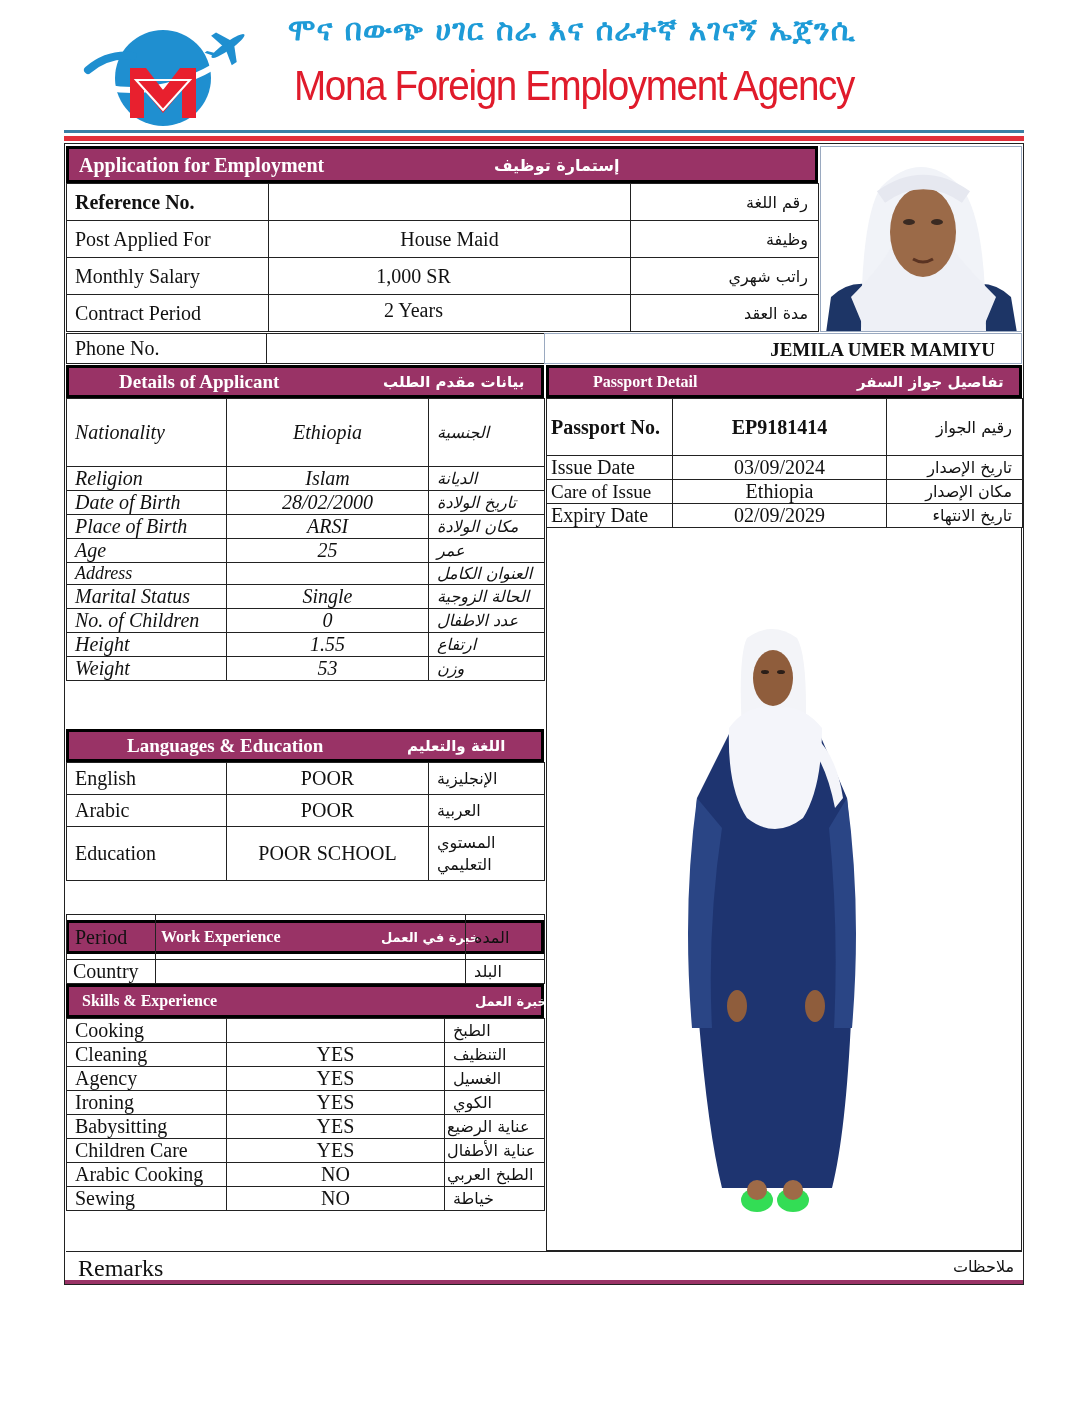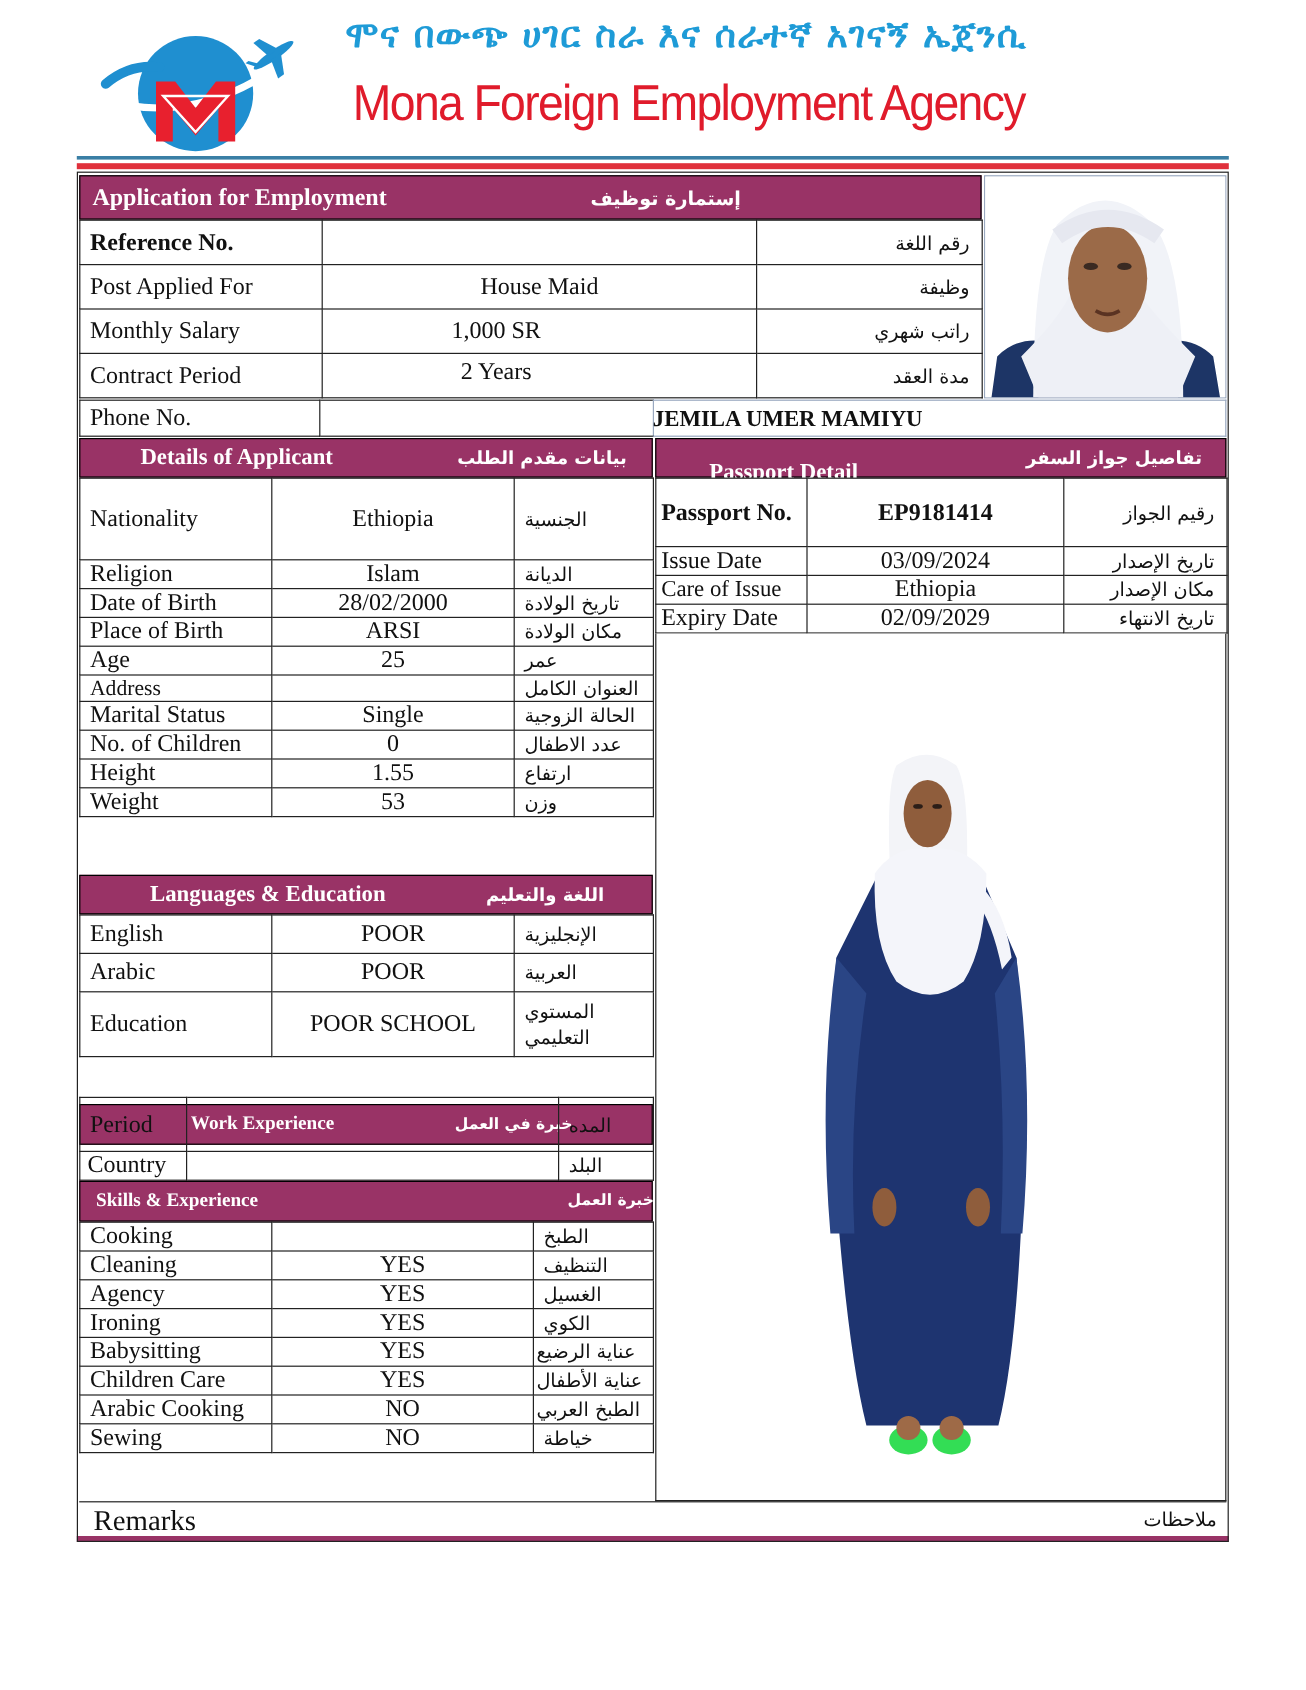--- a/index.html
+++ b/index.html
@@ -9,32 +9,32 @@
   
   .header { position: absolute; left: 64px; top: 0; width: 960px; height: 140px; }
   .logo { position: absolute; left: 14px; top: 18px; width: 180px; height: 110px; }
   .amharic { position: absolute; left: 210px; top: 12px; font-family: "DejaVu Sans", sans-serif; font-size: 30px; font-weight: bold; color: #1e9bd7; letter-spacing: 1px; white-space: nowrap; margin-left: 14px; }
   .agency-name { position: absolute; left: 230px; top: 62px; font-family: "Liberation Sans", sans-serif; font-size: 42px; color: #e01b2b; letter-spacing: -1.5px; white-space: nowrap; transform: scaleX(0.92); transform-origin: left; }
   .sep-blue { position: absolute; left: 64px; top: 130px; width: 960px; height: 3px; background: #3a7fa5; }
   .sep-red { position: absolute; left: 64px; top: 136px; width: 960px; height: 5px; background: #e0303b; }
 
   
   .abs { position: absolute; }
-  .band { position: absolute; background: #993366; color: #fff; font-weight: bold; border: 1px solid #000000; }
+  .band { position: absolute; background: #993366; color: #fff; font-weight: bold; border: 3px solid #000000; }
   .band .en { position: absolute; top: 50%; transform: translateY(-50%); white-space: nowrap; }
   .band .ar { position: absolute; top: 50%; transform: translateY(-50%); font-family: "DejaVu Sans", sans-serif; direction: rtl; white-space: nowrap; }
   table { border-collapse: collapse; position: absolute; table-layout: fixed; }
   td { border: 1.5px solid #222; font-size: 20px; padding: 0 8px; white-space: nowrap; overflow: hidden; height: 100%; vertical-align: middle; }
   td.c { text-align: center; }
   td.ar { font-family: "DejaVu Sans", sans-serif; font-size: 16px; direction: rtl; text-align: right; padding-right: 10px; }
   td.arl { font-family: "DejaVu Sans", sans-serif; font-size: 16px; direction: rtl; text-align: left; padding-left: 8px; }
   td.b { font-weight: bold; }
 
   .photo-box { position: absolute; border: 1px solid #9aa9c0; background: #fff; overflow: hidden; }
-  .name { position: absolute; font-weight: bold; font-size: 19px; text-align: left; }
+  .name { position: absolute; font-weight: bold; font-size: 19px; text-align: right; }
   .outer { position: absolute; left: 64px; top: 143px; width: 960px; height: 1142px; border: 1.5px solid #222; pointer-events: none; }
   .bottom-bar { position: absolute; left: 64px; top: 1280px; width: 960px; height: 5px; background: #993366; }
 </style>
 </head>
 <body>
 
 <div class="header">
   <div class="logo">
     <svg width="180" height="110" viewBox="0 0 180 110">
       <circle cx="85" cy="60" r="48" fill="#1f8fd0"></circle>
@@ -117,21 +117,21 @@
   </tr>
 </tbody>
   </table>
 <div class="name" style="left:544px;top:333px;width:478px;height:31px;line-height:31px;padding-right:26px;border:1px solid #9aa9c0;border-left:none;">JEMILA UMER MAMIYU</div>
 
 <div class="band" style="left:66px;top:365px;width:478px;height:33px;">
   <span class="en" style="left:50px;font-size:19px;">Details of Applicant</span>
   <span class="ar" style="left:314px;font-size:15px;">بيانات مقدم الطلب</span>
 </div>
 
-<table style="left:66px;top:398px;width:478px;height:283px;">
+<table style="left:66px;top:398px;width:478px;height:283px;font-style:italic;">
   <colgroup>
       <col style="width:160px">
       <col style="width:202px">
       <col style="width:116px">
     </colgroup>
   <tbody>
       <tr>
         <td>Nationality</td>
         <td class="c">Ethiopia</td>
         <td class="arl">الجنسية</td>
@@ -178,21 +178,21 @@
       </tr>
   <tr>
         <td>Weight</td>
         <td class="c">53</td>
         <td class="arl">وزن</td>
       </tr>
 </tbody>
   </table>
 
 <div class="band" style="left:546px;top:365px;width:476px;height:33px;">
-  <span class="en" style="left:44px;font-size:19px;margin-top:12px;">Passport Detail</span>
+  <span class="en" style="left:44px;font-size:16px;">Passport Detail</span>
   <span class="ar" style="left:308px;font-size:15px;">تفاصيل جواز السفر</span>
 </div>
 
 <table style="left:546px;top:398px;width:476px;height:130px;">
   <colgroup>
       <col style="width:126px">
       <col style="width:214px">
       <col style="width:136px">
     </colgroup>
   <tbody>

